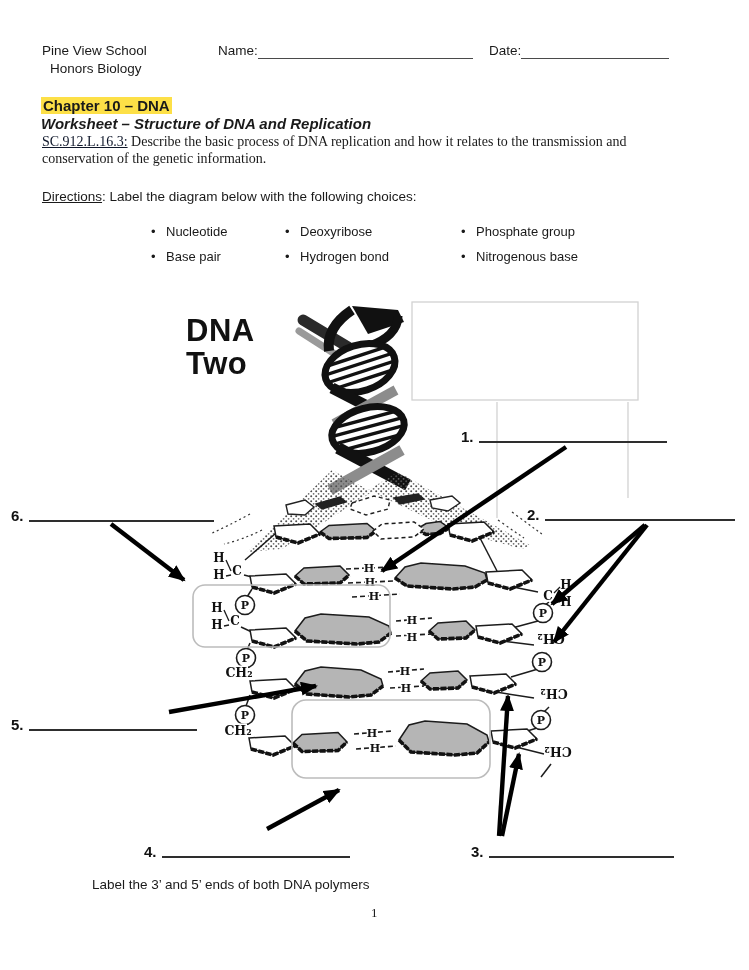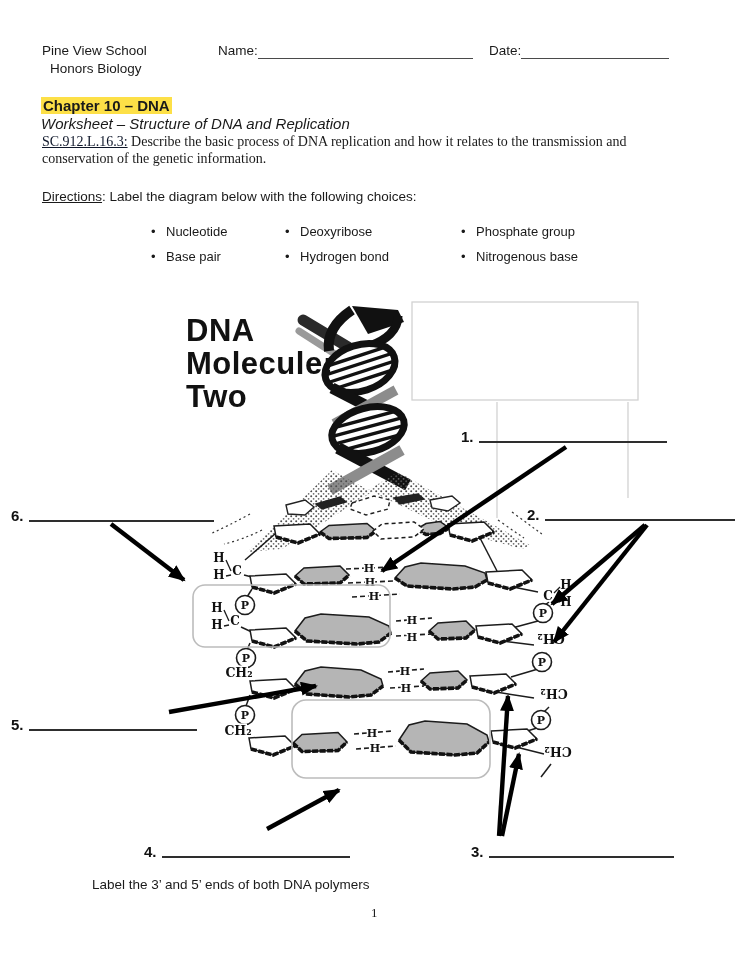--- a/index.html
+++ b/index.html
@@ -3,21 +3,21 @@
 <meta charset="utf-8">
 <style>
   html,body{margin:0;padding:0;}
   body{width:749px;height:970px;position:relative;background:#ffffff;
        font-family:"Liberation Sans",sans-serif;color:#1a1a1a;overflow:hidden;}
   .abs{position:absolute;}
   .sans13{font-size:13.5px;line-height:17px;}
   .serif{font-family:"Liberation Serif",serif;font-size:14px;line-height:16.5px;}
   .hl{background:#fde047;padding:0 2px;}
   .chapter{font-size:15px;font-weight:bold;}
-  .wstitle{font-size:15px;font-weight:normal;font-style:italic;}
+  .wstitle{font-size:15px;font-weight:bold;font-style:italic;}
   .link{color:#0f172a;text-decoration:underline;}
   .ul{text-decoration:underline;}
   .fillline{display:inline-block;border-bottom:1.5px solid #4a4a4a;height:13px;vertical-align:bottom;}
   .caption{font-size:31px;font-weight:bold;line-height:33px;color:#111;letter-spacing:0.5px;}
   .blank{display:flex;align-items:flex-end;font-weight:bold;font-size:15px;gap:5px;color:#111;}
   .blank .rule{border-bottom:2px solid #2e2e2e;height:0;margin-bottom:2px;}
   .bcol{line-height:25px;font-size:13px;}
   .bcol .blt{display:inline-block;width:15px;}
   .pgnum{font-family:"Liberation Serif",serif;font-size:13px;}
   svg text{font-family:"DejaVu Serif",serif;}
@@ -259,21 +259,20 @@
     <line x1="499" y1="836" x2="508" y2="696"></line>
     <line x1="502" y1="836" x2="519" y2="754"></line>
     <line x1="267" y1="829" x2="339" y2="790"></line>
     <line x1="169" y1="712" x2="316" y2="686"></line>
     <line x1="111" y1="524" x2="184" y2="580"></line>
   </g>
 </svg>
 
 <div class="abs caption" style="left:186px;top:314px;">
   <div>DNA</div>
-  <div>Molecule:</div>
   <div>Two</div>
 </div>
 
 <div class="abs blank" style="left:461px;top:428px;">
   <span>1.</span>
   <span class="rule" style="width:188px;"></span>
 </div>
 <div class="abs blank" style="left:527px;top:506px;">
   <span>2.</span>
   <span class="rule" style="width:190px;"></span>

